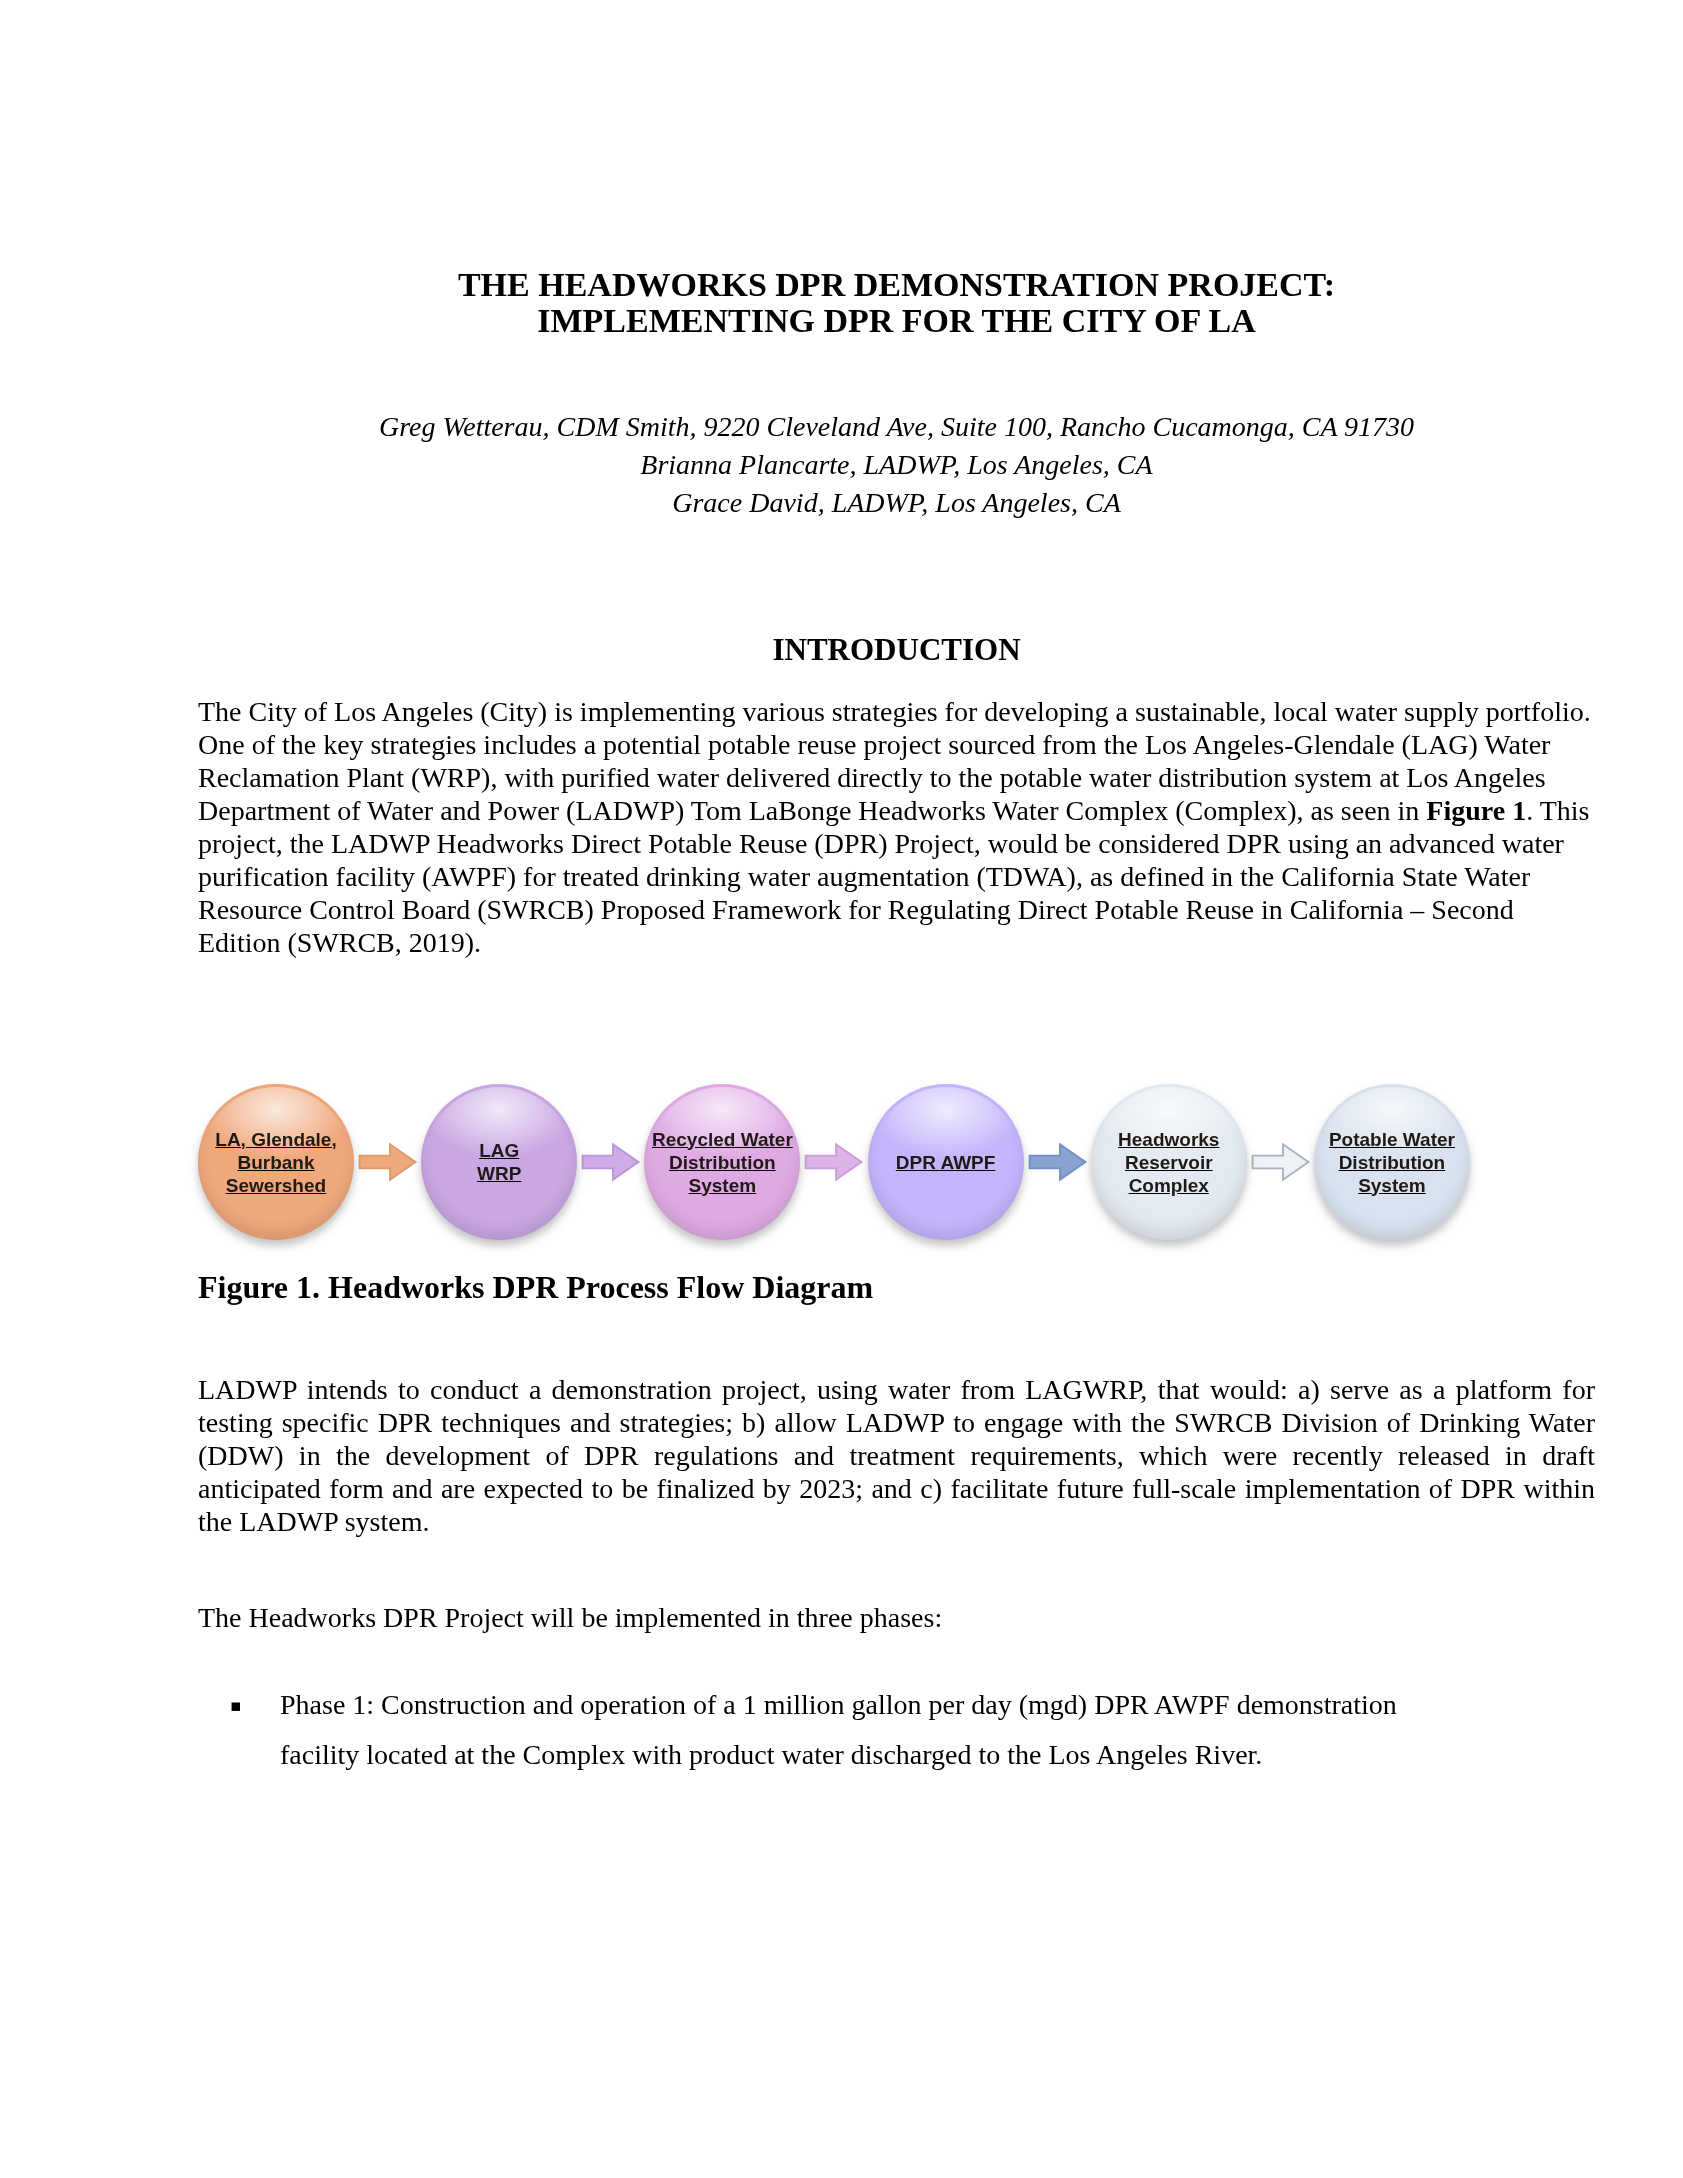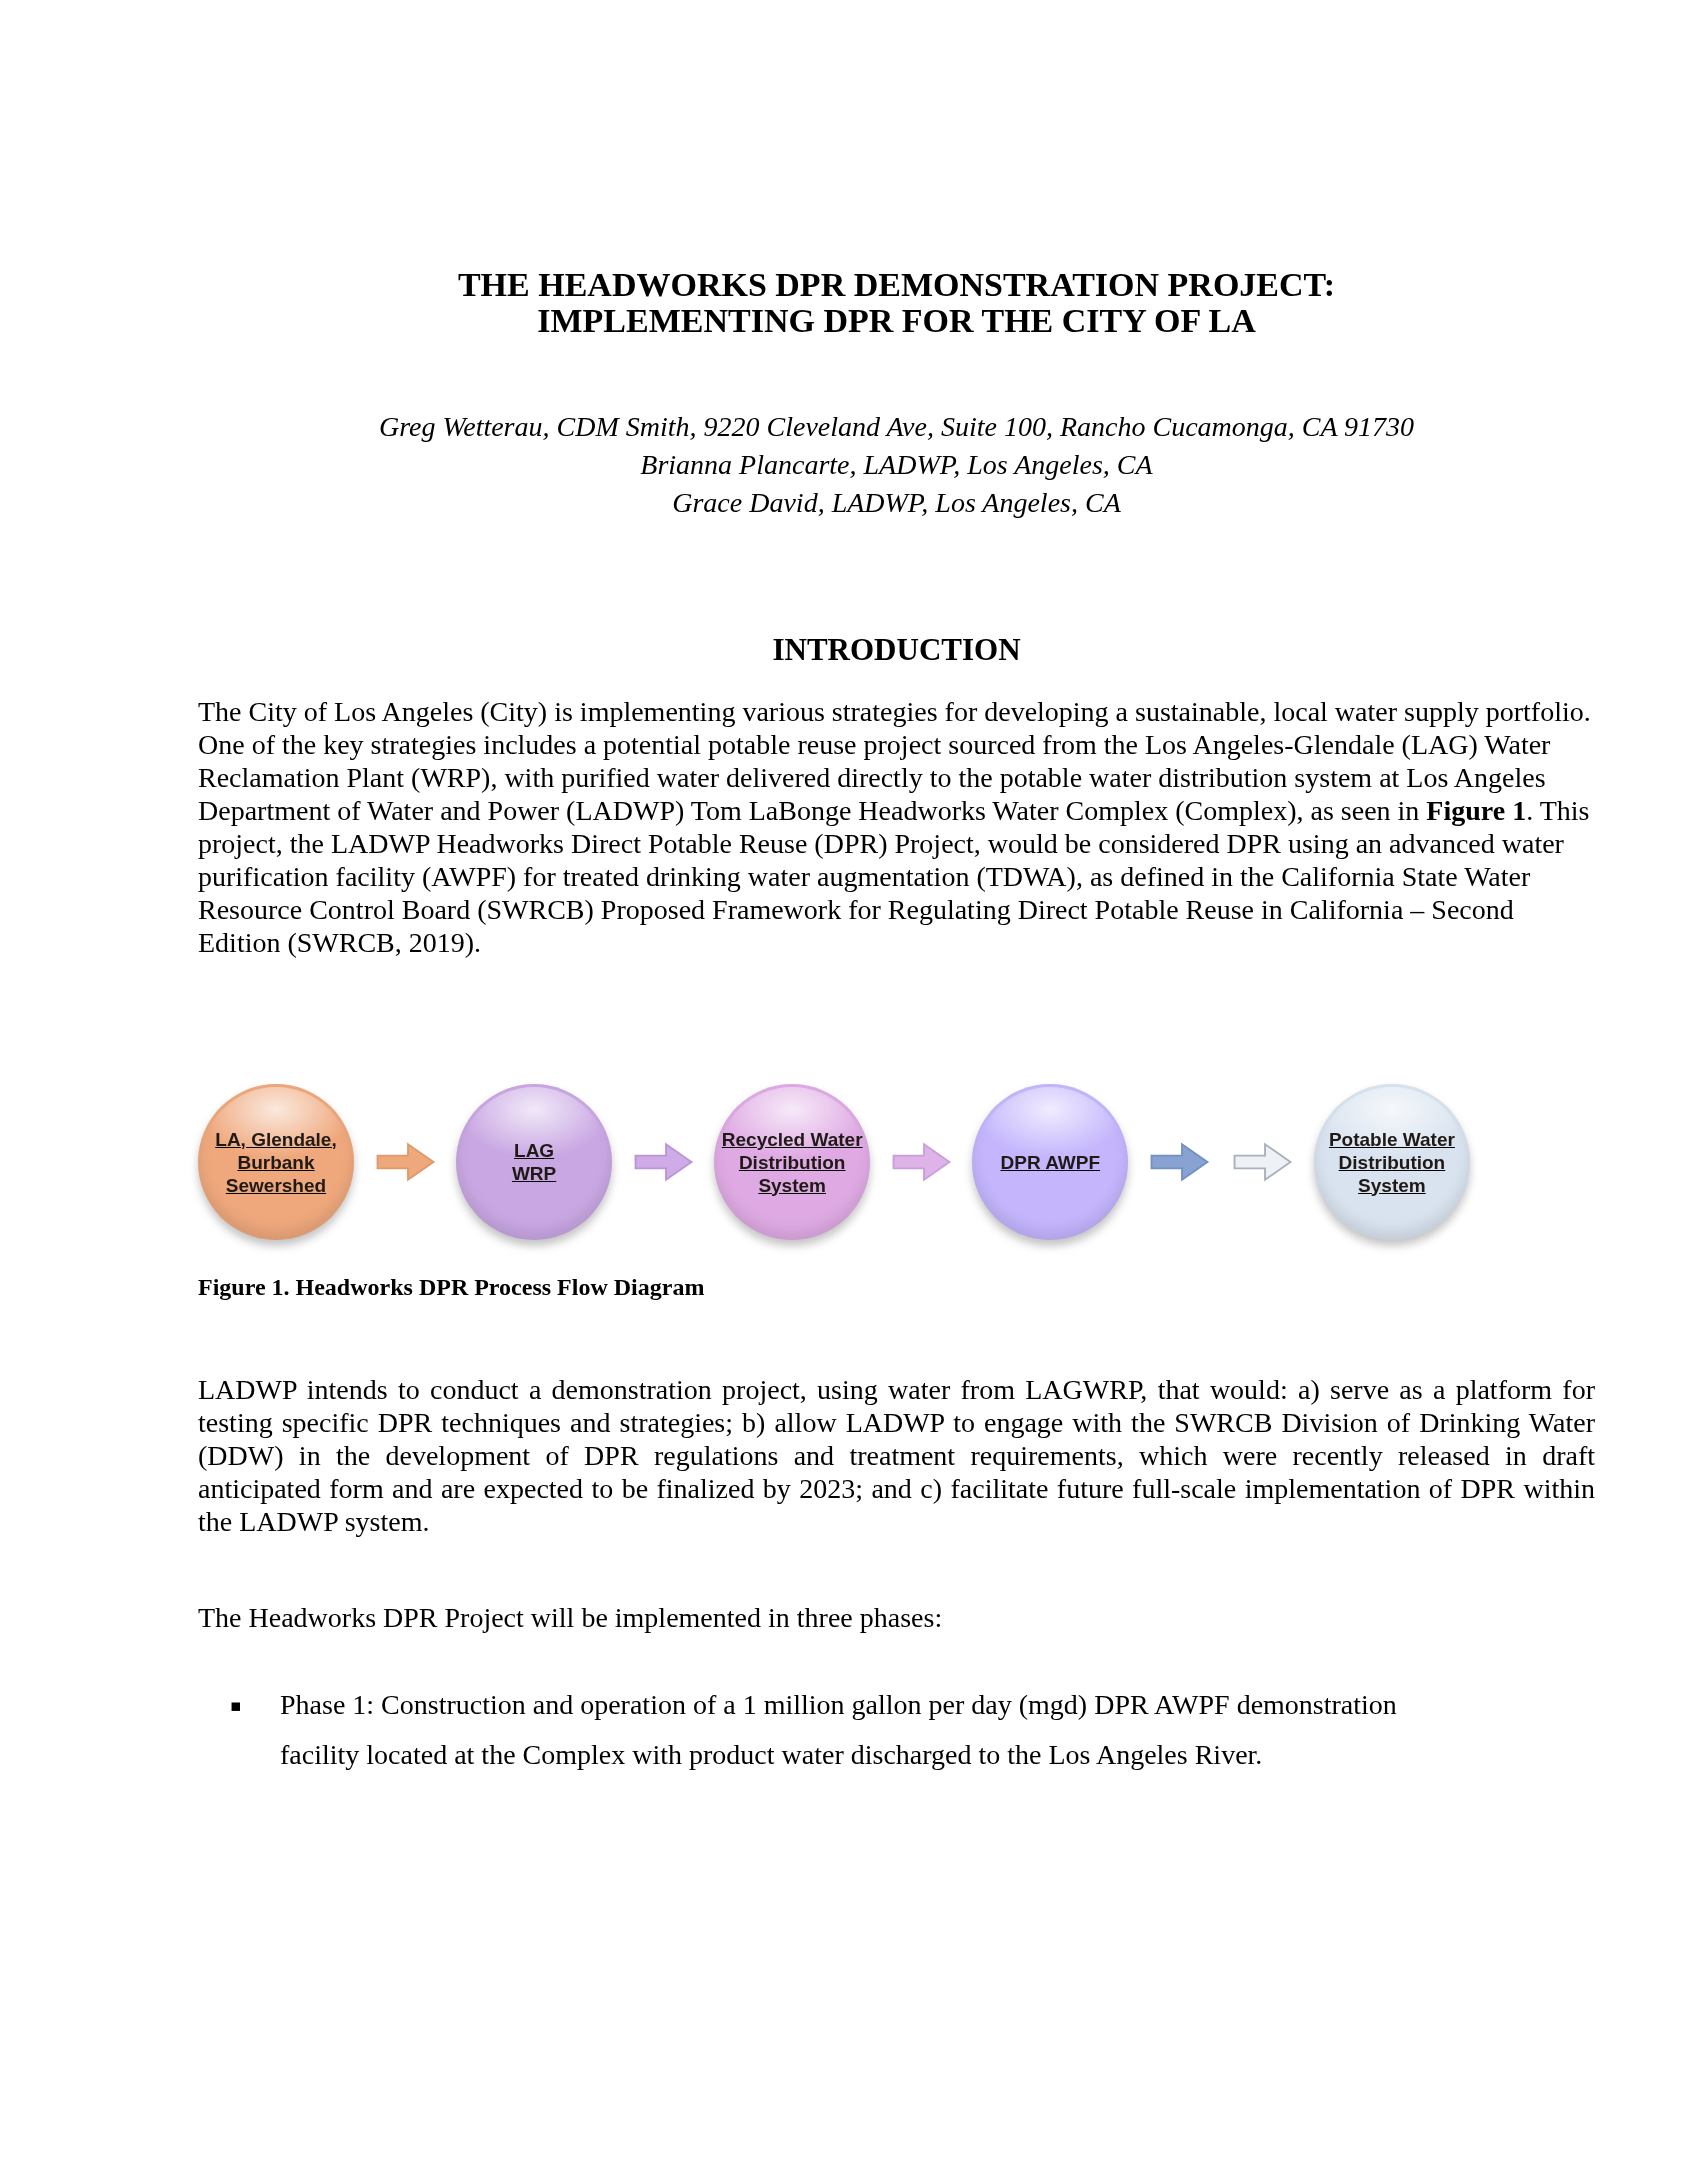--- a/index.html
+++ b/index.html
@@ -25,21 +25,21 @@
   .node::before{
     content:"";position:absolute;inset:3px;border-radius:50%;
     background:radial-gradient(ellipse 70% 45% at 50% 15%, rgba(255,255,255,.75), rgba(255,255,255,0) 72%);
   }
   .node-label{
     position:relative;z-index:1;
     font-family:"Liberation Sans",sans-serif;font-weight:bold;
     font-size:19px;line-height:23px;text-align:center;white-space:pre-line;color:#1f1a15;
   }
   .arrow{width:61px;height:46px;flex:none;margin:0 2px;}
-  .caption{margin-top:30px;font-size:24px;font-weight:bold;line-height:34px;text-align:left;}
+  .caption{margin-top:30px;font-size:32px;font-weight:bold;line-height:34px;text-align:left;}
   .bullet-list{margin-top:46px;}
   .bullet{margin-left:32px;display:flex;align-items:flex-start;font-size:28px;line-height:50px;}
   .bullet-marker{width:50px;flex:none;font-size:17px;line-height:50px;font-family:"DejaVu Sans",sans-serif;}
   .bullet-text{max-width:1119px;}
   strong{font-weight:bold;}
 </style>
 </head>
 <body>
 
 <div class="page">
@@ -91,20 +91,25 @@
     </svg>
 
     <div class="node" style="background: #c4b5fd;">
       <span class="node-label">DPR AWPF</span>
     </div>
 
     <svg class="arrow" viewBox="0 0 48 36">
       <path d="M2 13 L26 13 L26 4 L46 18 L26 32 L26 23 L2 23 Z" stroke-width="1.5" fill="#88a2d2" stroke="#7390c4"></path>
     </svg>
 
+    <div class="node" style="background: rgb(228, 234, 241);">
+      <span class="node-label">Headworks
+Reservoir
+Complex</span>
+    </div>
 
     <svg class="arrow" viewBox="0 0 48 36">
       <path d="M2 13 L26 13 L26 4 L46 18 L26 32 L26 23 L2 23 Z" stroke-width="1.5" fill="#eef2f7" stroke="#a9b2bc"></path>
     </svg>
 
     <div class="node" style="background: rgb(217, 227, 239);">
       <span class="node-label">Potable Water
 Distribution
 System</span>
     </div>

